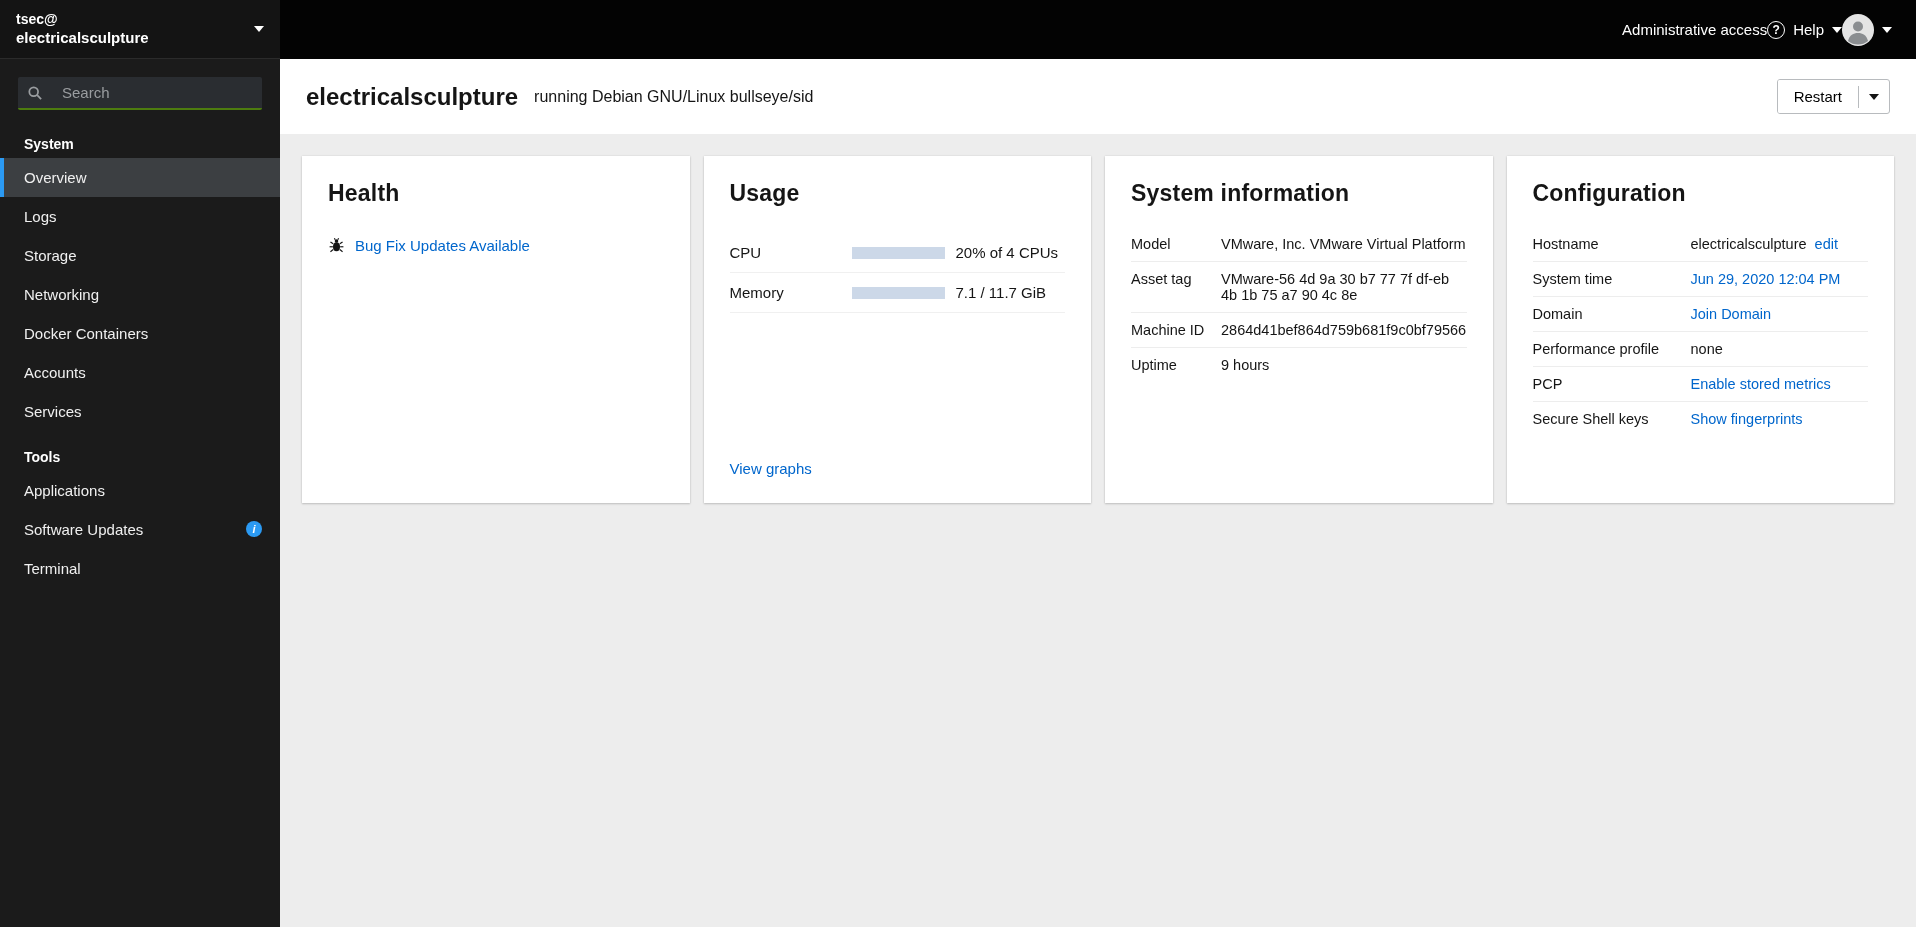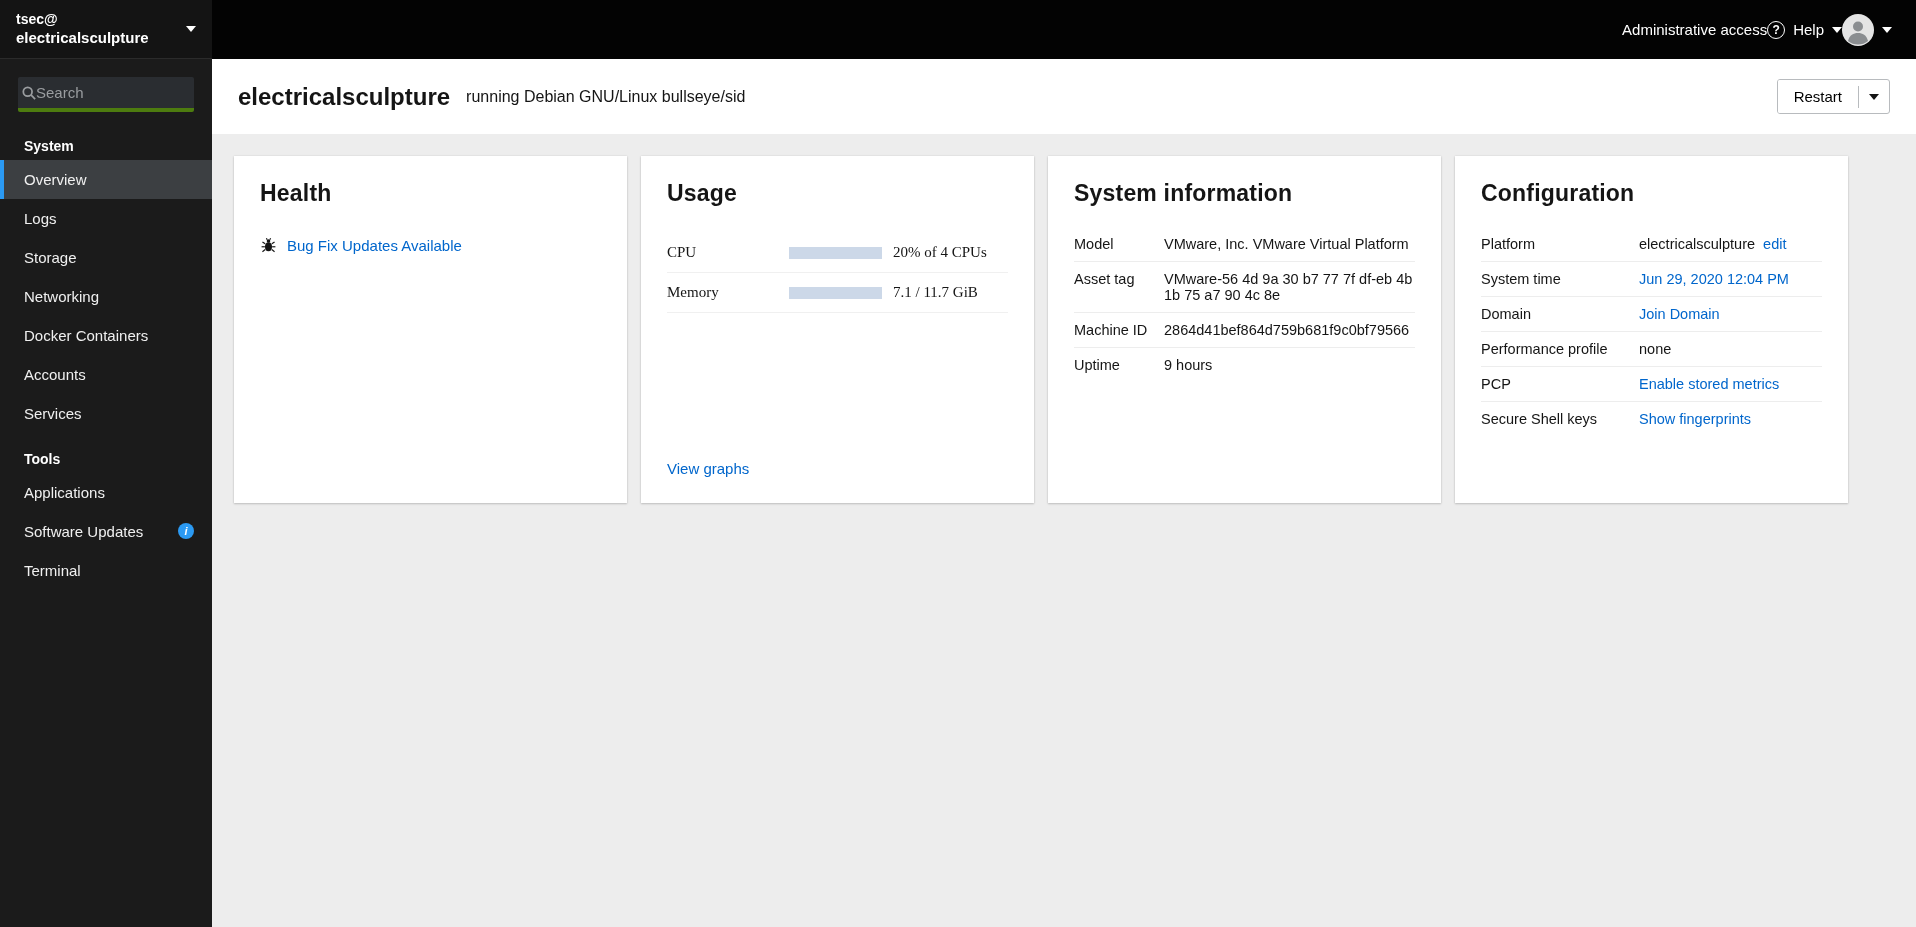--- a/index.html
+++ b/index.html
@@ -7,41 +7,41 @@
   body {
     font-family:"Liberation Sans", sans-serif;
     font-size:15px; color:#151515; background:#ededed;
     display:flex;
   }
   a { text-decoration:none; cursor:pointer; }
   .link { color:#0066cc; }
 
   
   .sidebar {
-    width:212px; flex-shrink:0; background:#1b1b1b; color:#fff;
+    width:280px; flex-shrink:0; background:#1b1b1b; color:#fff;
     display:flex; flex-direction:column;
   }
   .host-switcher {
     height:59px; background:#141414; border-bottom:1px solid #2b2b2b;
     display:flex; align-items:center; justify-content:space-between;
     padding:8px 16px; cursor:pointer;
   }
   .host-lines { line-height:1.3; }
   .host-line1 { font-size:14px; font-weight:600; }
   .host-line2 { font-size:15px; font-weight:700; }
   .caret {
     width:0; height:0; border-left:5px solid transparent; border-right:5px solid transparent;
     border-top:6px solid #fff; display:inline-block;
   }
   .caret.dark { border-top-color:#151515; }
   .search-wrap { padding:18px 18px 8px 18px; }
   .search-box {
-    display:flex; align-items:center; gap:0;
-    background:#2a2d31; border-bottom:4px solid #4d7c0f; border-radius:2px;
-    padding:7px 4px;
+    display:flex; align-items:center; gap:20px;
+    background:#2a2d31; border-bottom:2px solid #4d7c0f; border-radius:2px;
+    padding:7px 10px;
   }
   .search-box input {
     background:transparent; border:none; outline:none; color:#fff;
     font-family:"Liberation Sans", sans-serif; font-size:15px; width:100%;
   }
   .search-box input::placeholder { color:#9a9da0; }
   .nav-section-title {
     font-size:14px; font-weight:700; color:#fff;
     padding:18px 24px 6px 24px;
   }
@@ -95,21 +95,21 @@
   }
   .card {
     background:#fff; width:393px; min-height:347px; padding:24px 26px 26px 26px;
     box-shadow:0 1px 2px rgba(3,3,3,0.18), 0 0 2px rgba(3,3,3,0.09);
     display:flex; flex-direction:column;
   }
   .card-title { font-size:23px; font-weight:700; letter-spacing:0.2px; }
 
   .health-row { margin-top:30px; display:flex; align-items:center; gap:10px; font-size:15px; }
 
-  .usage-table { margin-top:26px;font-family:Liberation Serif, serif; }
+  .usage-table { margin-top:26px; }
   .usage-row {
     display:flex; align-items:center; padding:11px 0; border-bottom:1px solid #f0f0f0; font-size:15px;
   }
   .usage-label { width:122px; flex-shrink:0; }
   .progress-track { width:93px; height:12px; background:#ccd8e8; flex-shrink:0; }
   .progress-fill { height:100%; background:#0066cc; width:0; }
   .usage-value { margin-left:11px; white-space:nowrap; }
 
   .kv-table { margin-top:20px; }
   .kv-row {
@@ -286,21 +286,21 @@
           <span class="kv-label">Uptime</span>
           <span class="kv-value">9 hours</span>
         </div>
       </div>
     </section>
 
     <section class="card config">
       <h2 class="card-title">Configuration</h2>
       <div class="kv-table">
         <div class="kv-row">
-          <span class="kv-label">Platform</span>
+          <span class="kv-label">Hostname</span>
           <span class="kv-value">
             <span>electricalsculpture</span><a class="link edit-link">edit</a>
           </span>
         </div>
         <div class="kv-row">
           <span class="kv-label">System time</span>
           <span class="kv-value"><a class="link">Jun 29, 2020 12:04 PM</a></span>
         </div>
         <div class="kv-row">
           <span class="kv-label">Domain</span>

